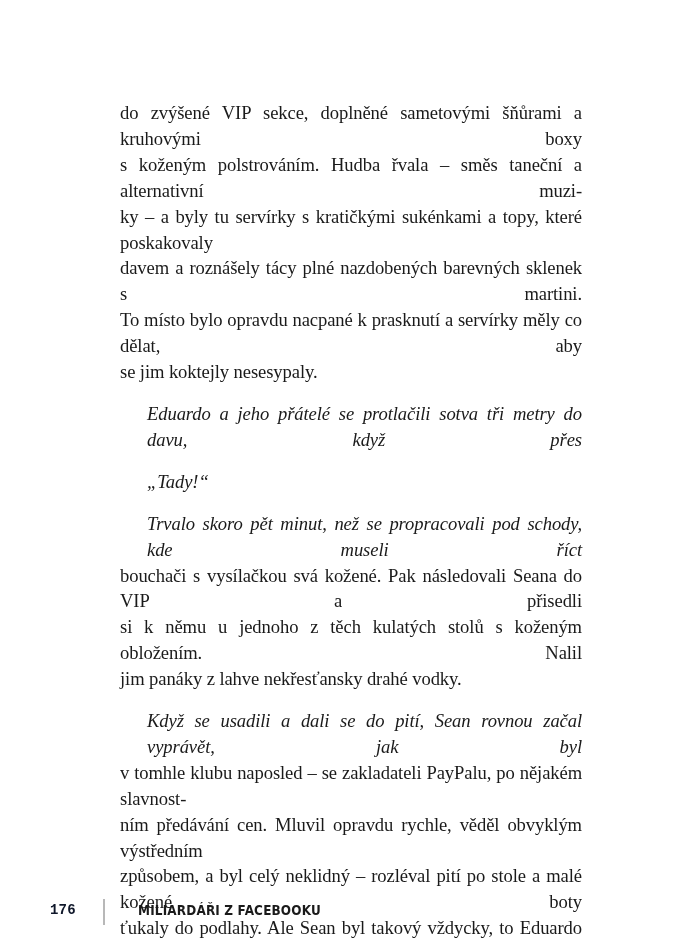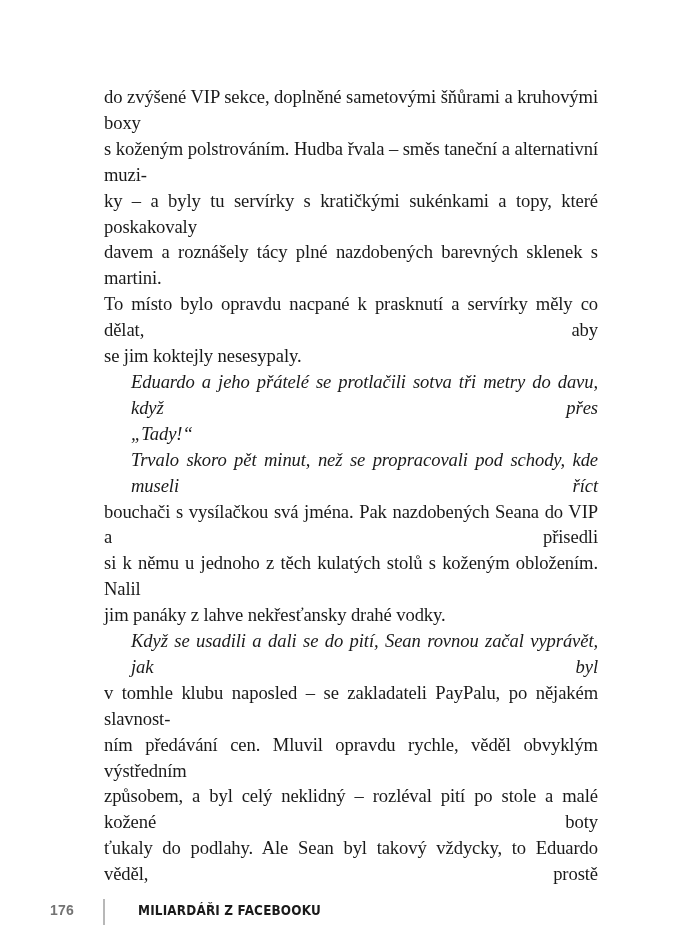--- a/index.html
+++ b/index.html
@@ -28,21 +28,21 @@
       width: 494px;
       font-family: "Liberation Serif", "DejaVu Serif", serif;
       font-size: 18.6px;
       line-height: 25.9px;
       text-align: justify;
       hyphens: manual;
       letter-spacing: -0.1px;
       word-spacing: 0px;
     }
     .text-block p {
-      margin: 0;
+      margin: 16px;
       text-indent: 27px;
     }
     .text-block p.no-indent {
       text-indent: 0;
     }
     .text-block p .line {
       display: block;
       text-align: justify;
       text-align-last: justify;
     }
@@ -62,25 +62,25 @@
       position: absolute;
       left: 0;
       top: 898px;
       width: 700px;
       height: 30px;
     }
     .page-number {
       position: absolute;
       left: 50px;
       top: 4px;
-      font-family: Liberation Sans, sans-serif;
+      font-family: Liberation Mono, monospace;
       font-weight: bold;
       font-size: 14px;
       letter-spacing: 0.2px;
-      color: #737373;
+      color: #0f172a;
     }
     .footer-divider {
       position: absolute;
       left: 103px;
       top: 1px;
       width: 2px;
       height: 26px;
       background: #b8b8b8;
     }
     .running-title {
@@ -114,21 +114,21 @@
     <p class="no-indent indented">
       <span class="line first">Eduardo a jeho přátelé se protlačili sotva tři metry do davu, když přes</span>
     </p>
 
     <p class="no-indent indented">
       <span class="line first last">„Tady!“</span>
     </p>
 
     <p class="no-indent indented">
       <span class="line first">Trvalo skoro pět minut, než se propracovali pod schody, kde museli říct</span>
-      <span class="line">bouchači s vysílačkou svá jména. Pak nazdobených Seana do VIP a přisedli</span>
+      <span class="line">bouchači s vysílačkou svá kožené. Pak následovali Seana do VIP a přisedli</span>
       <span class="line">si k němu u jednoho z těch kulatých stolů s koženým obložením. Nalil</span>
       <span class="line last">jim panáky z lahve nekřesťansky drahé vodky.</span>
     </p>
 
     <p class="no-indent indented">
       <span class="line first">Když se usadili a dali se do pití, Sean rovnou začal vyprávět, jak byl</span>
       <span class="line">v tomhle klubu naposled – se zakladateli PayPalu, po nějakém slavnost-</span>
       <span class="line">ním předávání cen. Mluvil opravdu rychle, věděl obvyklým výstředním</span>
       <span class="line">způsobem, a byl celý neklidný – rozléval pití po stole a malé kožené boty</span>
       <span class="line">ťukaly do podlahy. Ale Sean byl takový vždycky, to Eduardo věděl, prostě</span>

